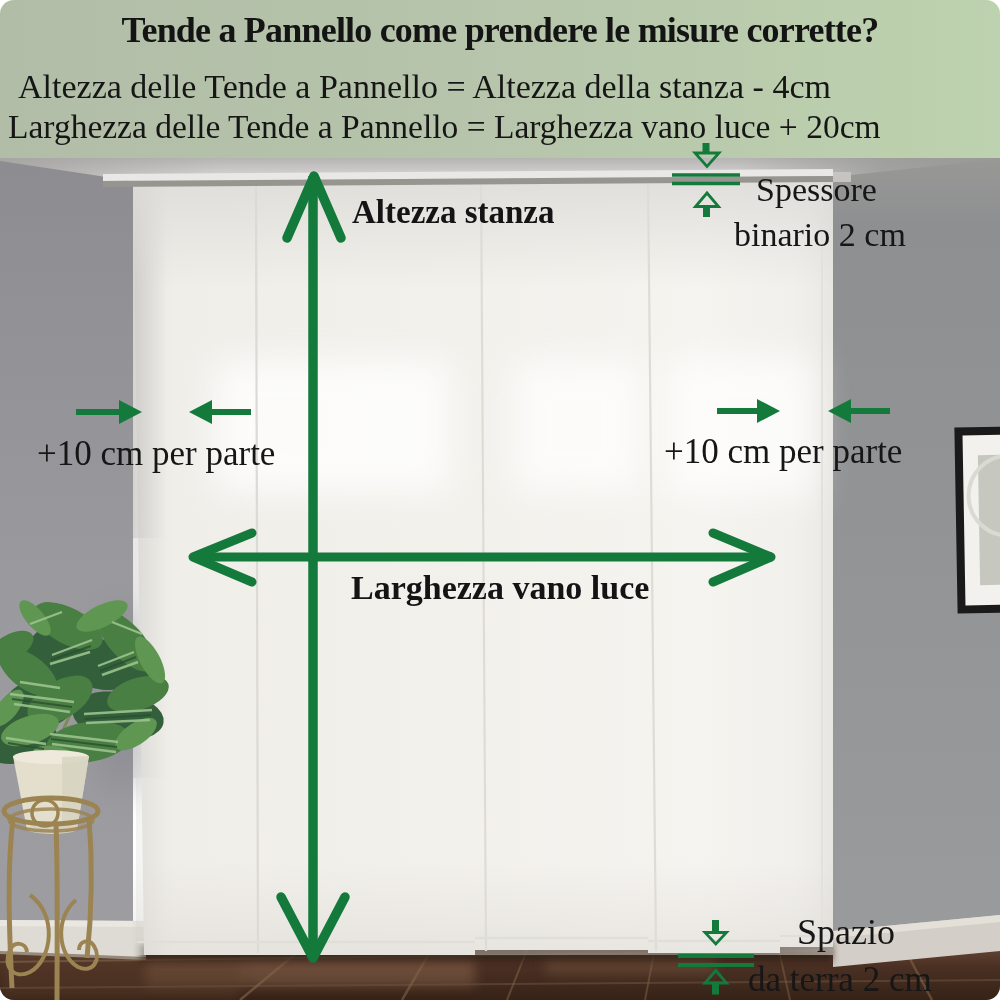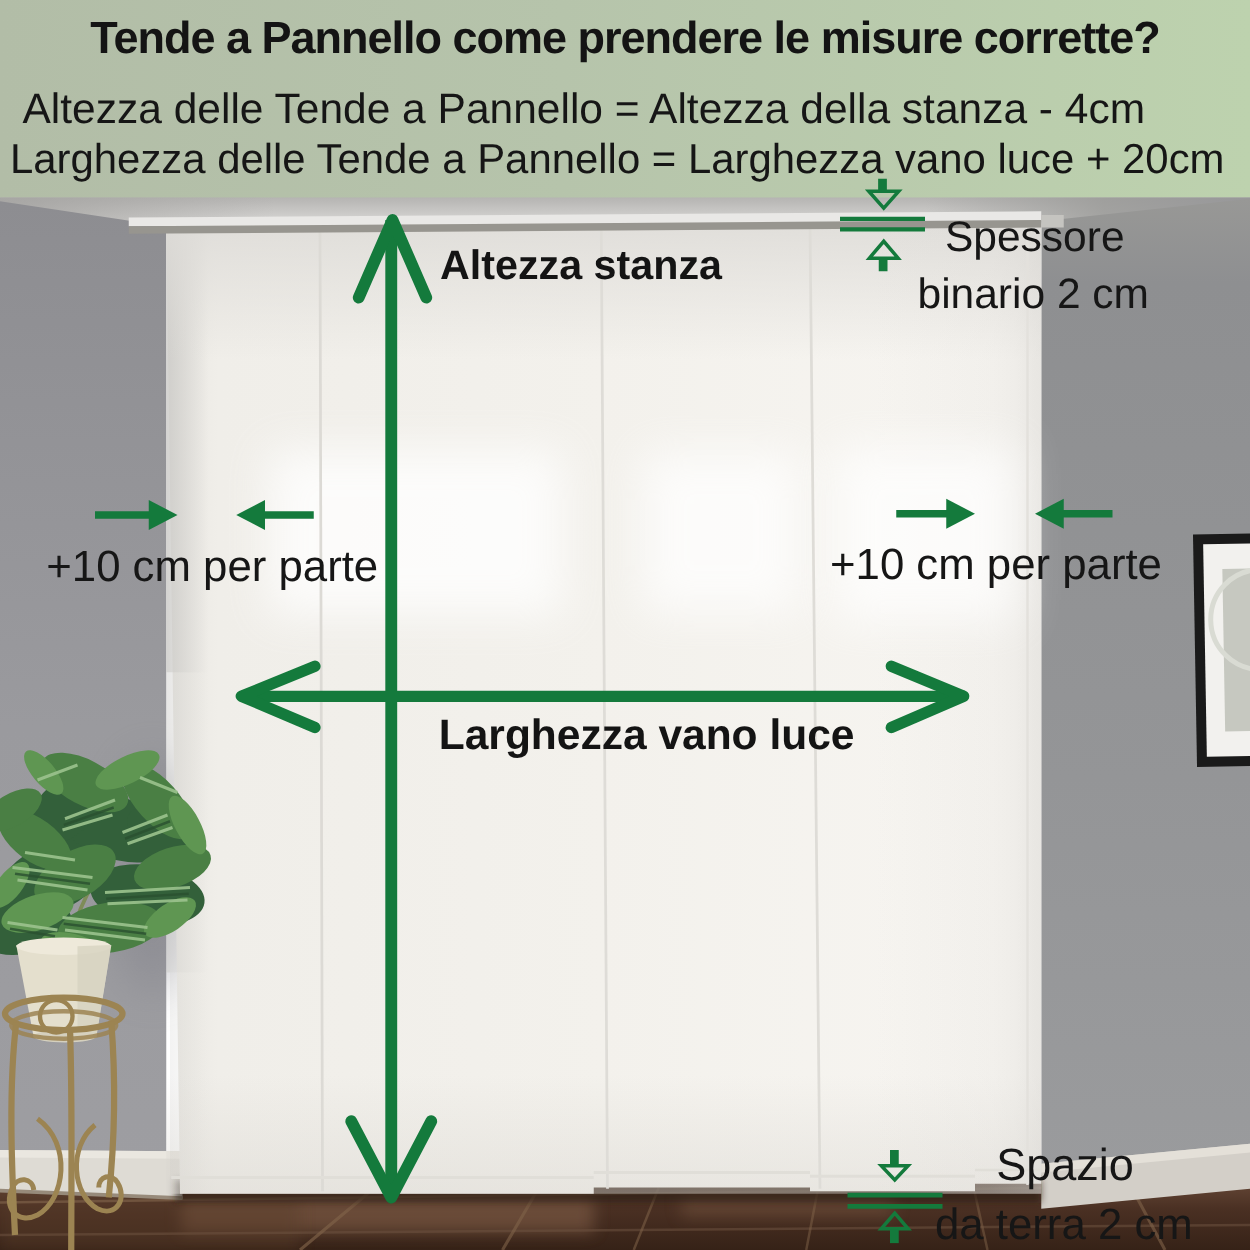--- a/index.html
+++ b/index.html
@@ -1,16 +1,16 @@
 <!DOCTYPE html>
 <html><head>
 <meta charset="utf-8">
 <style>
   html,body{margin:0;padding:0;background:#fff;}
-  #stage{position:relative;width:1000px;height:1000px;overflow:hidden;font-family:Liberation Sans, sans-serif;}
+  #stage{position:relative;width:1000px;height:1000px;overflow:hidden;font-family:Liberation Serif, serif;border-radius:14px;}
   svg{display:block}
 </style>
 </head>
 <body>
 <div id="stage">
 <svg width="1000" height="1000" viewBox="0 0 1000 1000">
 <defs>
   <linearGradient id="hdr" x1="0" y1="0" x2="1" y2="0">
     <stop offset="0" stop-color="#b2bda7"></stop>
     <stop offset="0.45" stop-color="#b6c4ab"></stop>

